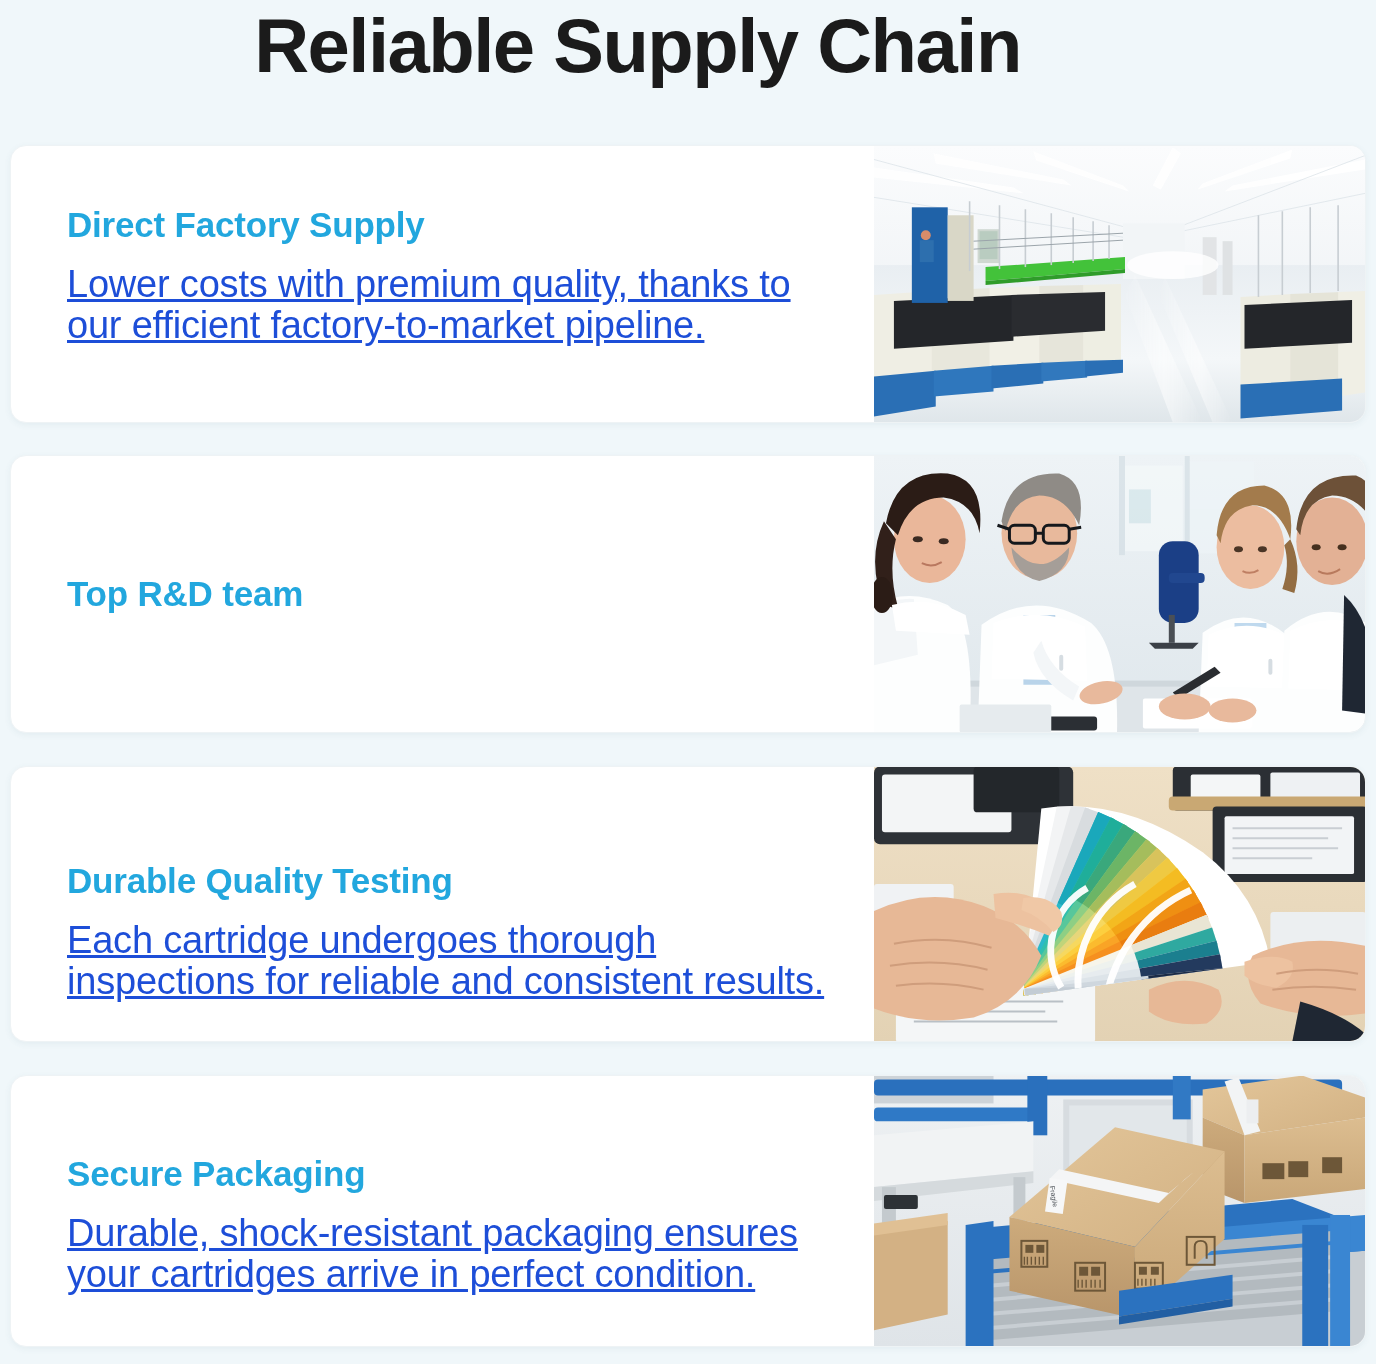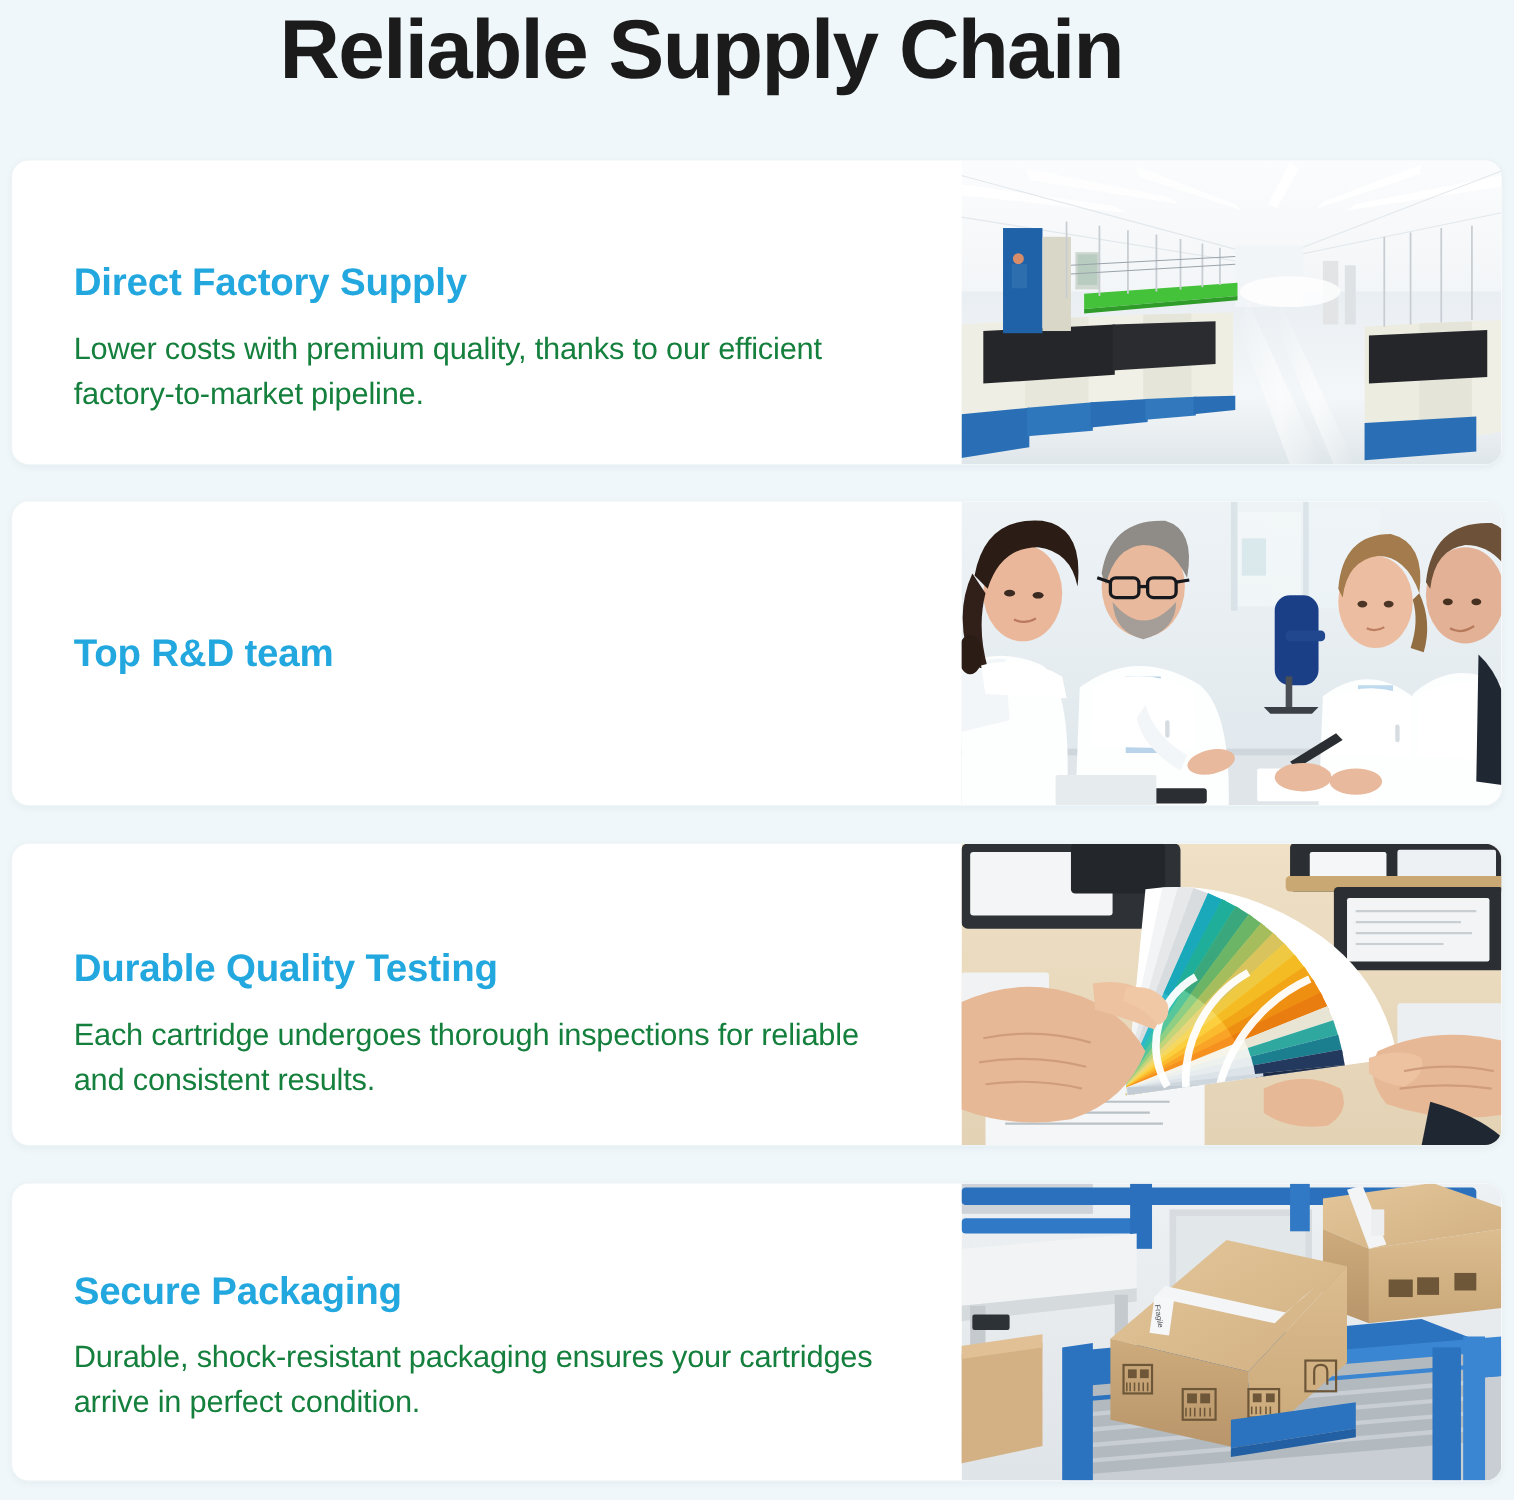--- a/index.html
+++ b/index.html
@@ -54,42 +54,43 @@
   .card-4 { top:1075px; height:272px; }
 
   .card-text {
     width:863px;
     flex:0 0 863px;
     padding:0 40px 0 56px;
     display:flex;
     flex-direction:column;
     justify-content:center;
   }
-  .card-1 .card-text { justify-content:flex-start; padding-top:88px; }
+  .card-1 .card-text { justify-content:flex-start; padding-top:56px; }
   .card-2 .card-text { justify-content:center; padding-top:16px; }
   .card-3 .card-text { justify-content:center; padding-top:52px; }
   .card-4 .card-text { justify-content:center; padding-top:24px; }
 
   .card-heading {
     font-size:35px;
     font-weight:700;
     color:#22A7DE;
     letter-spacing:-0.2px;
     line-height:46px;
     margin-bottom:16px;
     white-space:nowrap;
   }
 
   .card-body {
-    font-size:28px;
+    font-size:38px;
     font-weight:400;
-    color:#15803d;
+    color:#1d4ed8;
     line-height:41px;
     letter-spacing:-0.2px;
     max-width:760px;
+    text-decoration:underline;
   }
 
   .card-media {
     flex:1 1 auto;
     position:relative;
     overflow:hidden;
   }
   .card-media svg { display:block; width:100%; height:100%; }
 </style>
 </head>

